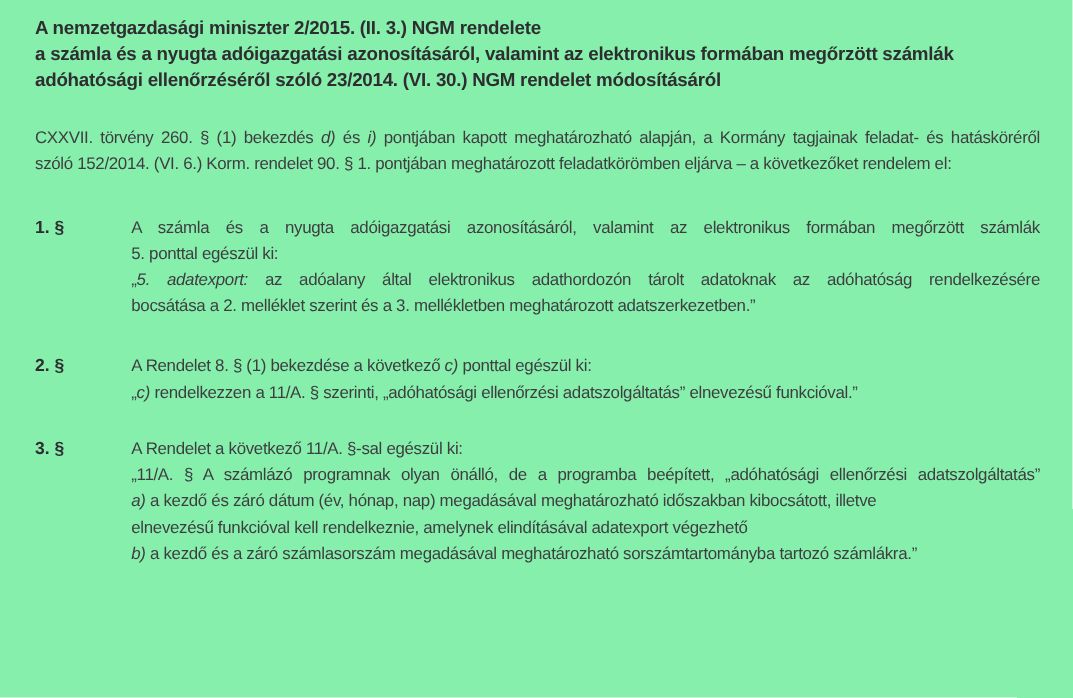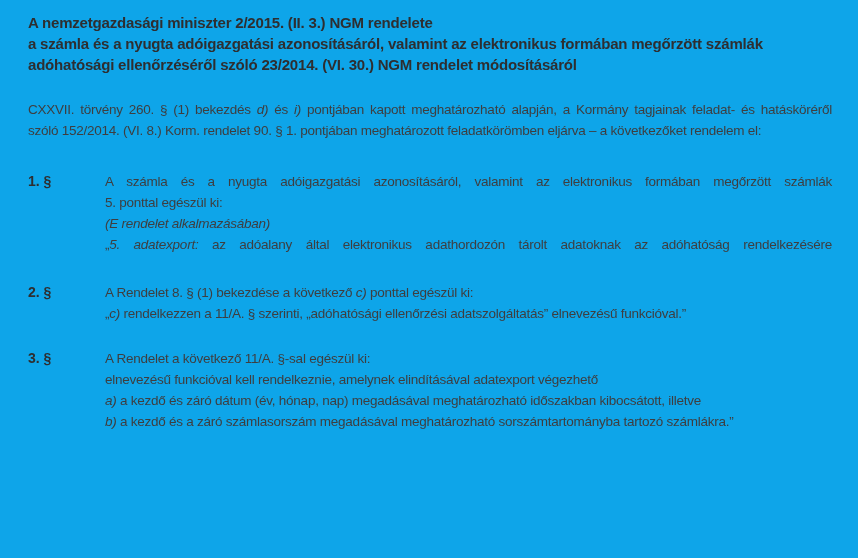--- a/index.html
+++ b/index.html
@@ -1,19 +1,19 @@
 <!DOCTYPE html>
 <html><head>
 <meta charset="utf-8">
 <style>
   html, body { margin: 0; padding: 0; background: #ffffff; }
   .page {
     width: 858px; height: 558px; box-sizing: border-box;
     padding: 12px 26px 0 28px;
-    background: #0ea5e9;
+    background: #86efac;
     color: #3e3e40;
     font-family: "Liberation Sans", sans-serif;
     overflow: hidden;
   }
   .title { font-weight: bold; font-size: 15px; line-height: 21px;
            color: #2e2e30; letter-spacing: -0.2px; margin-bottom: 25px; }
   .title .ln { white-space: nowrap; }
   .preamble { font-size: 13.5px; line-height: 20.5px; letter-spacing: -0.25px; }
   .section { display: grid; grid-template-columns: 77px 1fr; }
   .s1 { margin-top: 30px; }
@@ -31,44 +31,45 @@
 <div class="page">
 
   <div class="title">
     <div class="ln">A nemzetgazdasági miniszter 2/2015. (II. 3.) NGM rendelete</div>
     <div class="ln">a számla és a nyugta adóigazgatási azonosításáról, valamint az elektronikus formában megőrzött számlák</div>
     <div class="ln">adóhatósági ellenőrzéséről szóló 23/2014. (VI. 30.) NGM rendelet módosításáról</div>
   </div>
 
   <div class="preamble">
     <span class="ln jl"><span>CXXVII. törvény 260. § (1) bekezdés </span><span class="it">d)</span><span> és </span><span class="it">i)</span><span> pontjában kapott meghatározható alapján, a Kormány tagjainak feladat- és hatásköréről</span></span>
-    <span class="ln"><span>szóló 152/2014. (VI. 8.) Korm. rendelet 90. § 1. pontjában meghatározott feladatkörömben eljárva – a következőket rendelem el:</span></span>
+    <span class="ln"><span>szóló 152/2014. (VI. 6.) Korm. rendelet 90. § 1. pontjában meghatározott feladatkörömben eljárva – a következőket rendelem el:</span></span>
   </div>
 
   <div class="section s1">
     <div class="sec-num">1. §</div>
     <div class="sec-body">
       <span class="ln jl"><span>A számla és a nyugta adóigazgatási azonosításáról, valamint az elektronikus formában megőrzött számlák</span></span>
       <span class="ln"><span>5. ponttal egészül ki:</span></span>
-      <span class="ln"><span class="it">(E rendelet alkalmazásában)</span></span>
       <span class="ln jl"><span>„</span><span class="it">5. adatexport:</span><span> az adóalany által elektronikus adathordozón tárolt adatoknak az adóhatóság rendelkezésére</span></span>
+      <span class="ln"><span>bocsátása a 2. melléklet szerint és a 3. mellékletben meghatározott adatszerkezetben.”</span></span>
     </div>
   </div>
 
   <div class="section s2">
     <div class="sec-num">2. §</div>
     <div class="sec-body">
       <span class="ln"><span>A Rendelet 8. § (1) bekezdése a következő </span><span class="it">c)</span><span> ponttal egészül ki:</span></span>
       <span class="ln"><span>„</span><span class="it">c)</span><span> rendelkezzen a 11/A. § szerinti, „adóhatósági ellenőrzési adatszolgáltatás” elnevezésű funkcióval.”</span></span>
     </div>
   </div>
 
   <div class="section s3">
     <div class="sec-num">3. §</div>
     <div class="sec-body">
       <span class="ln"><span>A Rendelet a következő 11/A. §-sal egészül ki:</span></span>
+      <span class="ln jl"><span>„11/A. § A számlázó programnak olyan önálló, de a programba beépített, „adóhatósági ellenőrzési adatszolgáltatás”</span></span>
+      <span class="ln"><span class="it">a)</span><span> a kezdő és záró dátum (év, hónap, nap) megadásával meghatározható időszakban kibocsátott, illetve</span></span>
       <span class="ln"><span>elnevezésű funkcióval kell rendelkeznie, amelynek elindításával adatexport végezhető</span></span>
-      <span class="ln"><span class="it">a)</span><span> a kezdő és záró dátum (év, hónap, nap) megadásával meghatározható időszakban kibocsátott, illetve</span></span>
       <span class="ln"><span class="it">b)</span><span> a kezdő és a záró számlasorszám megadásával meghatározható sorszámtartományba tartozó számlákra.”</span></span>
     </div>
   </div>
 
 </div>
 
 </body></html>

